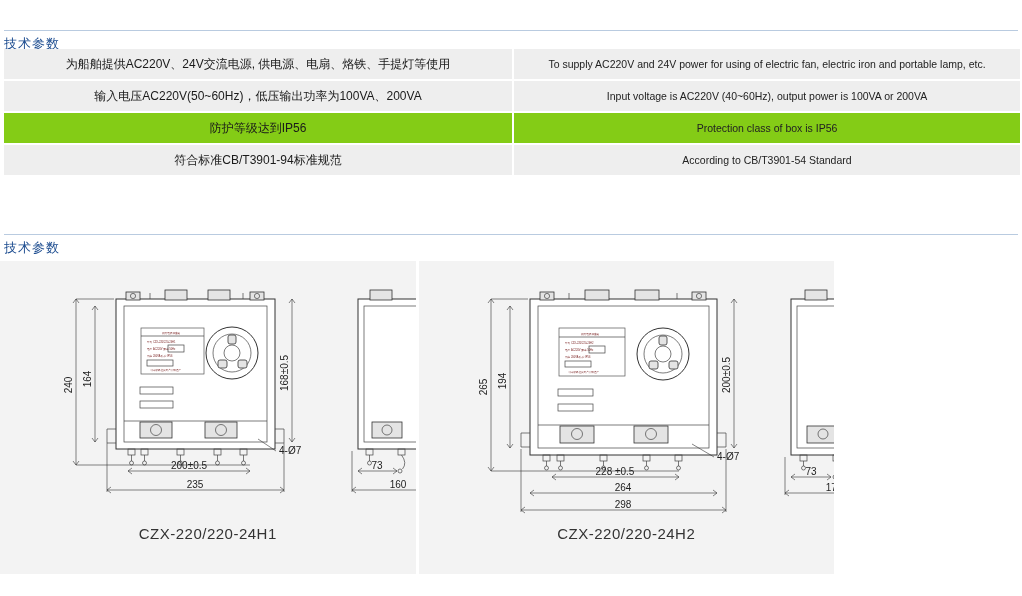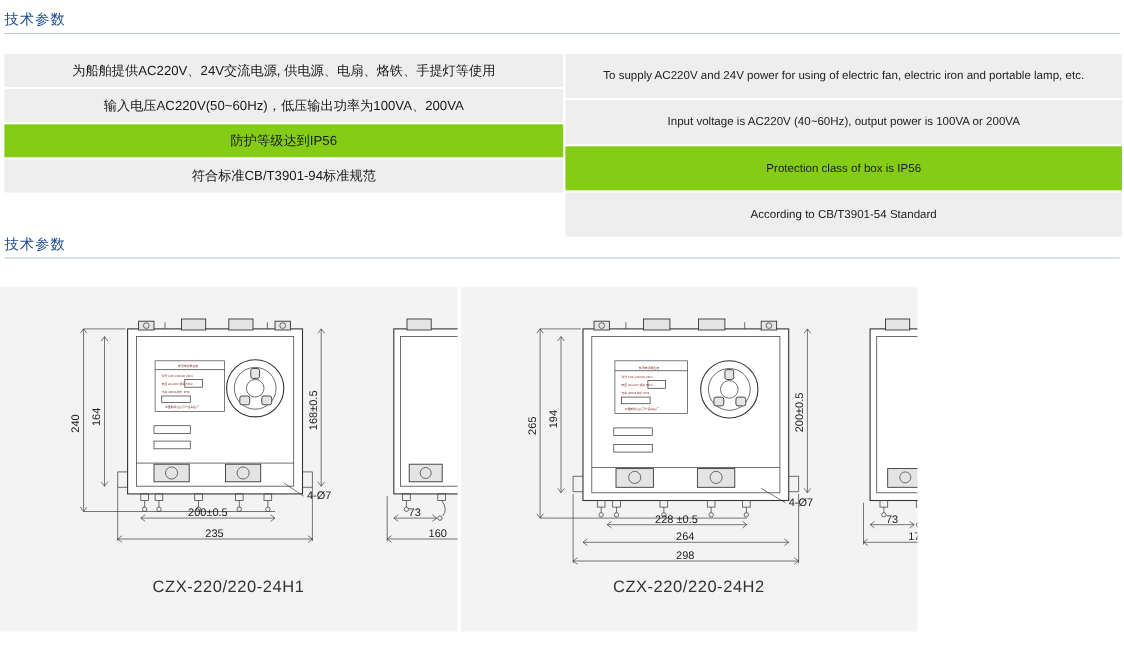--- a/index.html
+++ b/index.html
@@ -11,20 +11,21 @@
     overflow:hidden;
   }
   .page{position:relative;width:1022px;height:596px;}
 
   
   .section-head{
     position:absolute;
     font-size:13px;
     color:#1b4b8f;
     letter-spacing:1px;
+    margin-top:26px;
   }
   .section-rule{
     position:absolute;
     height:1px;
     background:#b9cbe0;
   }
 
   
   .spec-table{
     position:absolute;
@@ -43,21 +44,21 @@
     text-align:center;
     box-sizing:border-box;
     padding:0 10px;
   }
   .cn-cell{
     width:508px;height:30px;
     font-size:12px;
     color:#1a1a1a;
   }
   .en-cell{
-    width:506px;height:40px;
+    width:506px;height:30px;
     font-size:10.5px;
     color:#222;
   }
   .row-a{background:#eeeeee;}
   .row-b{background:#84cc16;}
 
   
   .panels{
     position:absolute;
     left:0;top:261px;

